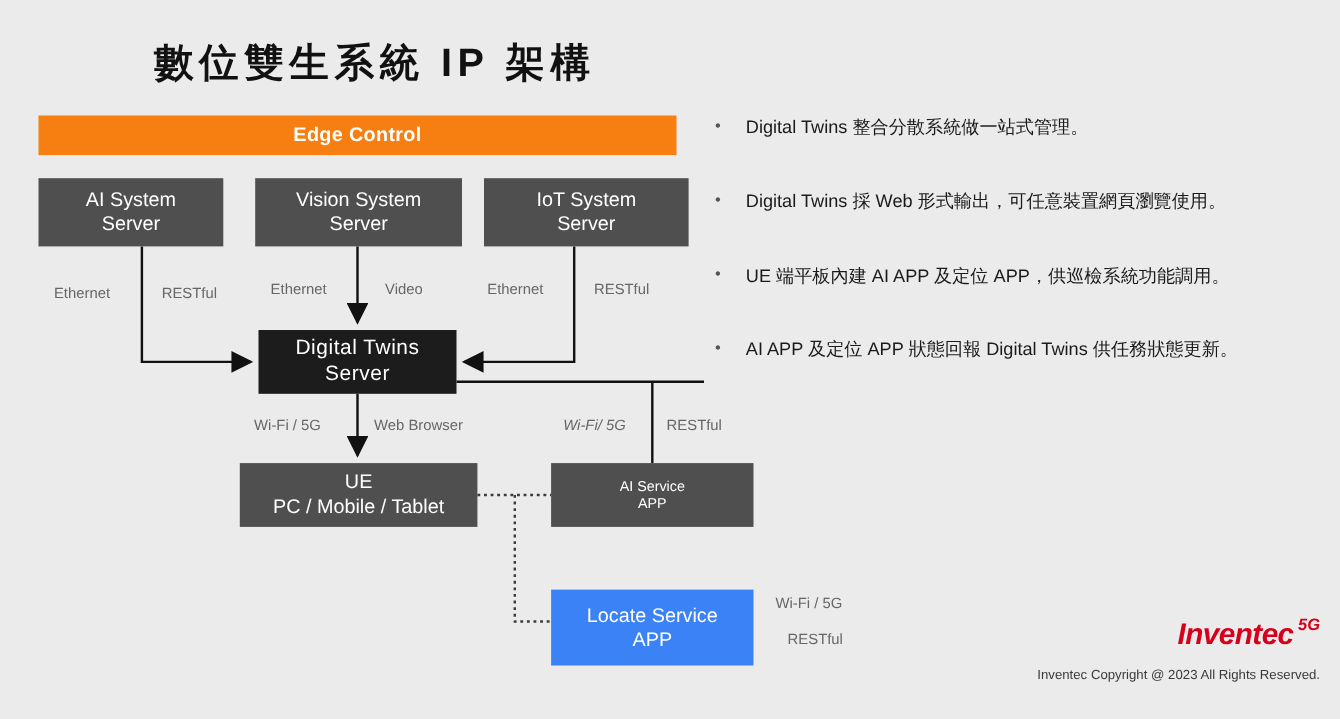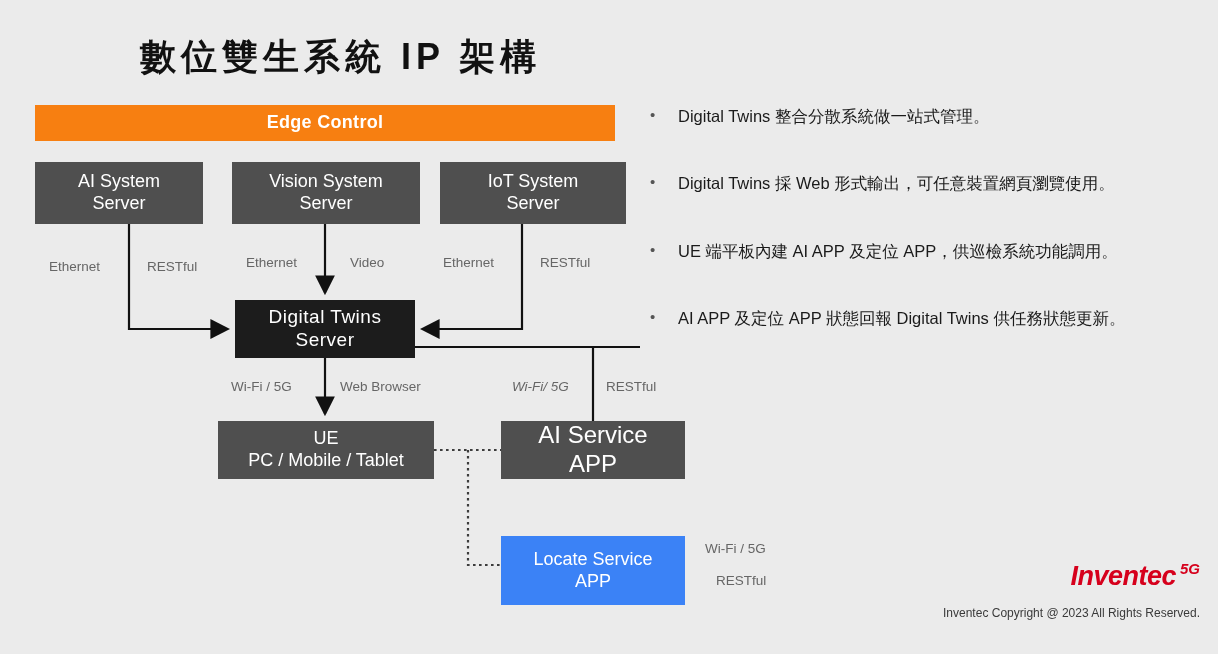--- a/index.html
+++ b/index.html
@@ -71,21 +71,21 @@
   #digital-twins-server .ln { letter-spacing: 0.5px; }
 
   #ue-box {
     left: 218px; top: 421px; width: 216px; height: 58px;
     background: #4f4f4f;
     font-size: 18px;
   }
   #ai-service-app {
     left: 501px; top: 421px; width: 184px; height: 58px;
     background: #4f4f4f;
-    font-size: 24px;
+    font-size: 13px;
   }
   #locate-service-app {
     left: 501px; top: 536px; width: 184px; height: 69px;
     background: #3b82f6;
     font-size: 18px;
   }
 
   .wire-label {
     position: absolute;
     font-size: 13.5px;

